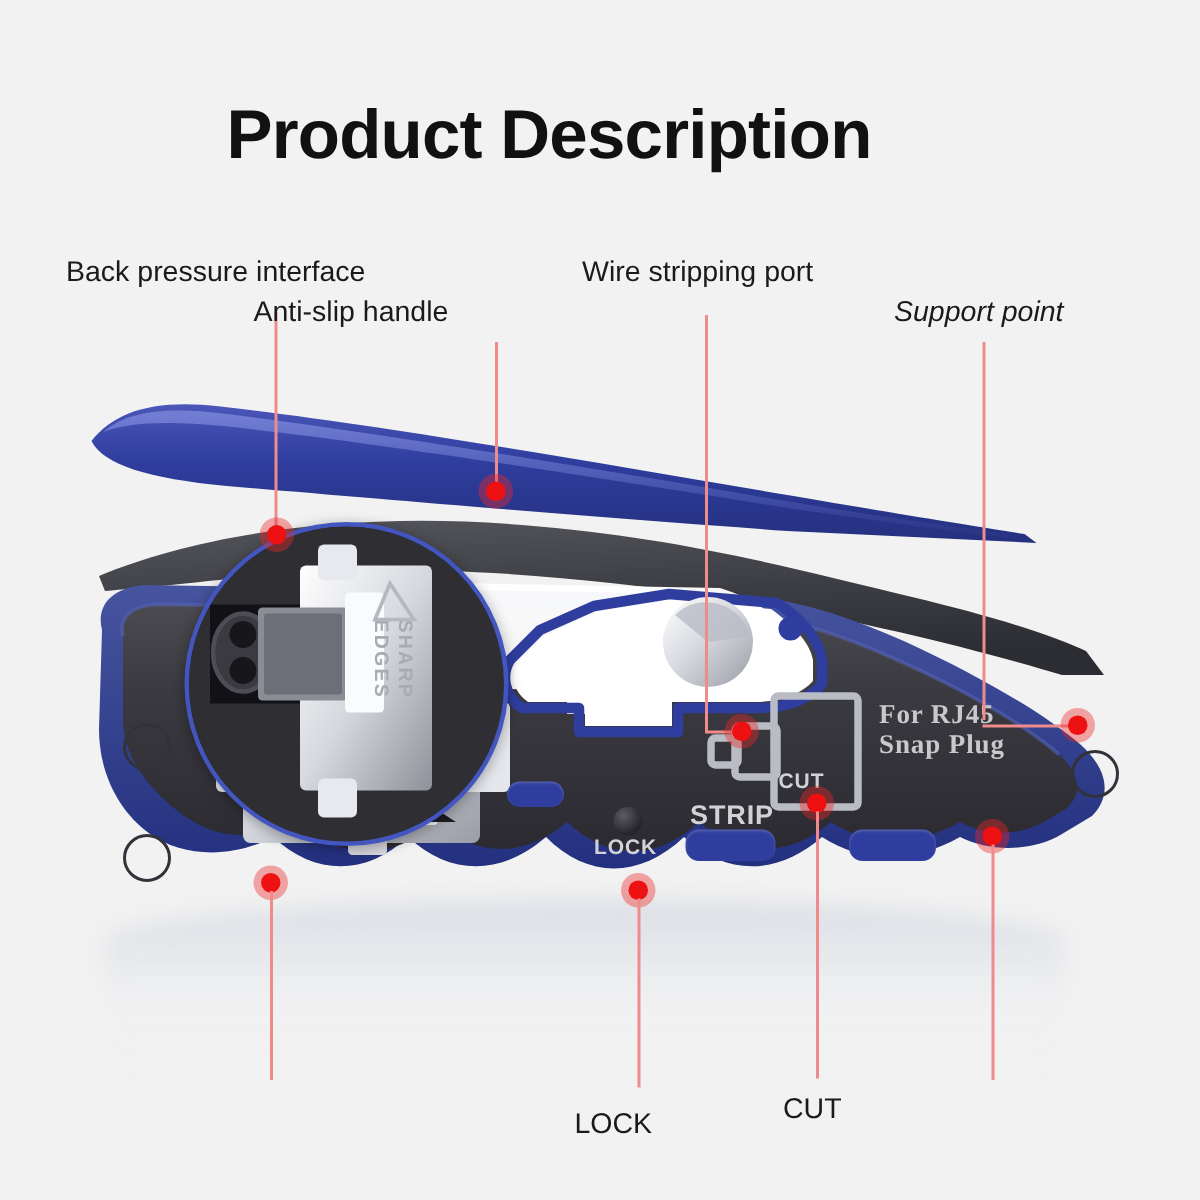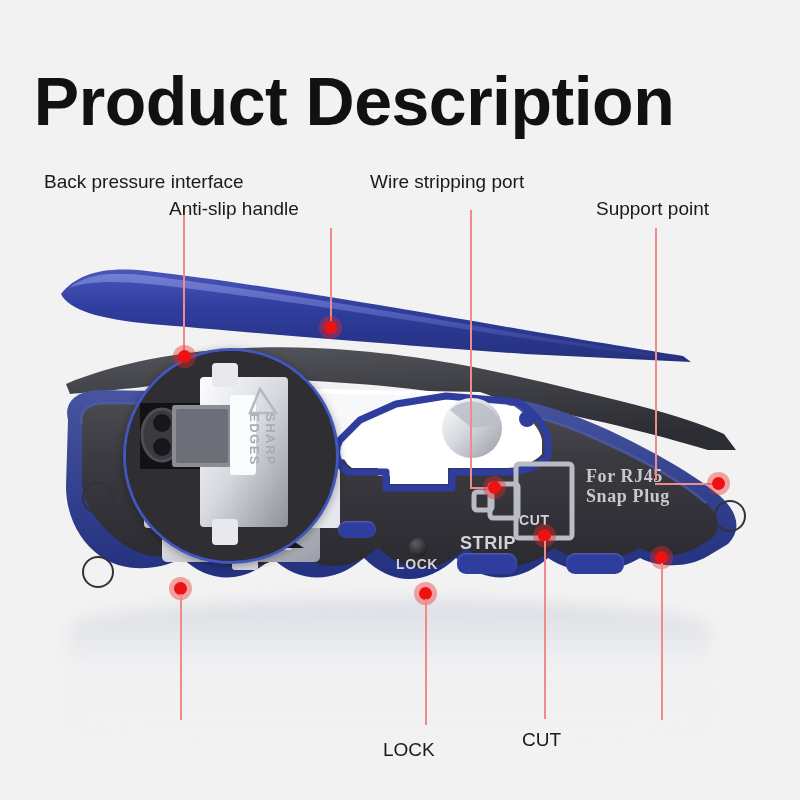--- a/index.html
+++ b/index.html
@@ -8,23 +8,23 @@
     width:800px;height:800px;
     background:#f2f2f2;
     font-family:"Liberation Sans",sans-serif;
     overflow:hidden;
     position:relative;
   }
   #stage{position:absolute;left:0;top:0;width:800px;height:800px;}
 
   
   .title{
-    position:absolute;left:0;top:62px;width:708px;
+    position:absolute;left:12px;top:62px;width:708px;
     text-align:center;
-    font-size:68px;font-weight:bold;color:#111;
+    font-size:46px;font-weight:bold;color:#111;
     letter-spacing:-0.5px;
     white-space:nowrap;
   }
 
   
   .label{
     position:absolute;
     font-size:19px;
     color:#1a1a1a;
     white-space:nowrap;
@@ -297,26 +297,26 @@
   <div class="title">Product Description</div>
 
   <div class="label" style="left:44px;top:172px;">Back pressure interface</div>
   <div class="leader v" style="left:183px;top:208px;height:148px;"></div>
   <div class="dot" style="left:178px;top:350px;"></div>
 
   <div class="label" style="left:169px;top:199px;">Anti-slip handle</div>
   <div class="leader v" style="left:330px;top:228px;height:100px;"></div>
   <div class="dot" style="left:324px;top:321px;"></div>
 
-  <div class="label" style="left:370px;top:172px;">Wire stripping port</div>
+  <div class="label" style="left:388px;top:172px;">Wire stripping port</div>
   <div class="leader v" style="left:470px;top:210px;height:278px;"></div>
   <div class="leader h" style="left:470px;top:487px;width:28px;"></div>
   <div class="dot" style="left:488px;top:481px;"></div>
 
-  <div class="label" style="left:596px;top:199px;">Support point</div>
+  <div class="label" style="left:596px;top:199px;font-style:italic;">Support point</div>
   <div class="leader v" style="left:655px;top:228px;height:252px;"></div>
   <div class="leader h" style="left:655px;top:483px;width:62px;"></div>
   <div class="dot" style="left:712px;top:477px;"></div>
 
   <div class="dot" style="left:174px;top:582px;"></div>
   <div class="leader v" style="left:180px;top:594px;height:126px;"></div>
 
   <div class="dot" style="left:419px;top:587px;"></div>
   <div class="leader v" style="left:425px;top:599px;height:126px;"></div>
   <div class="label" style="left:383px;top:740px;">LOCK</div>

